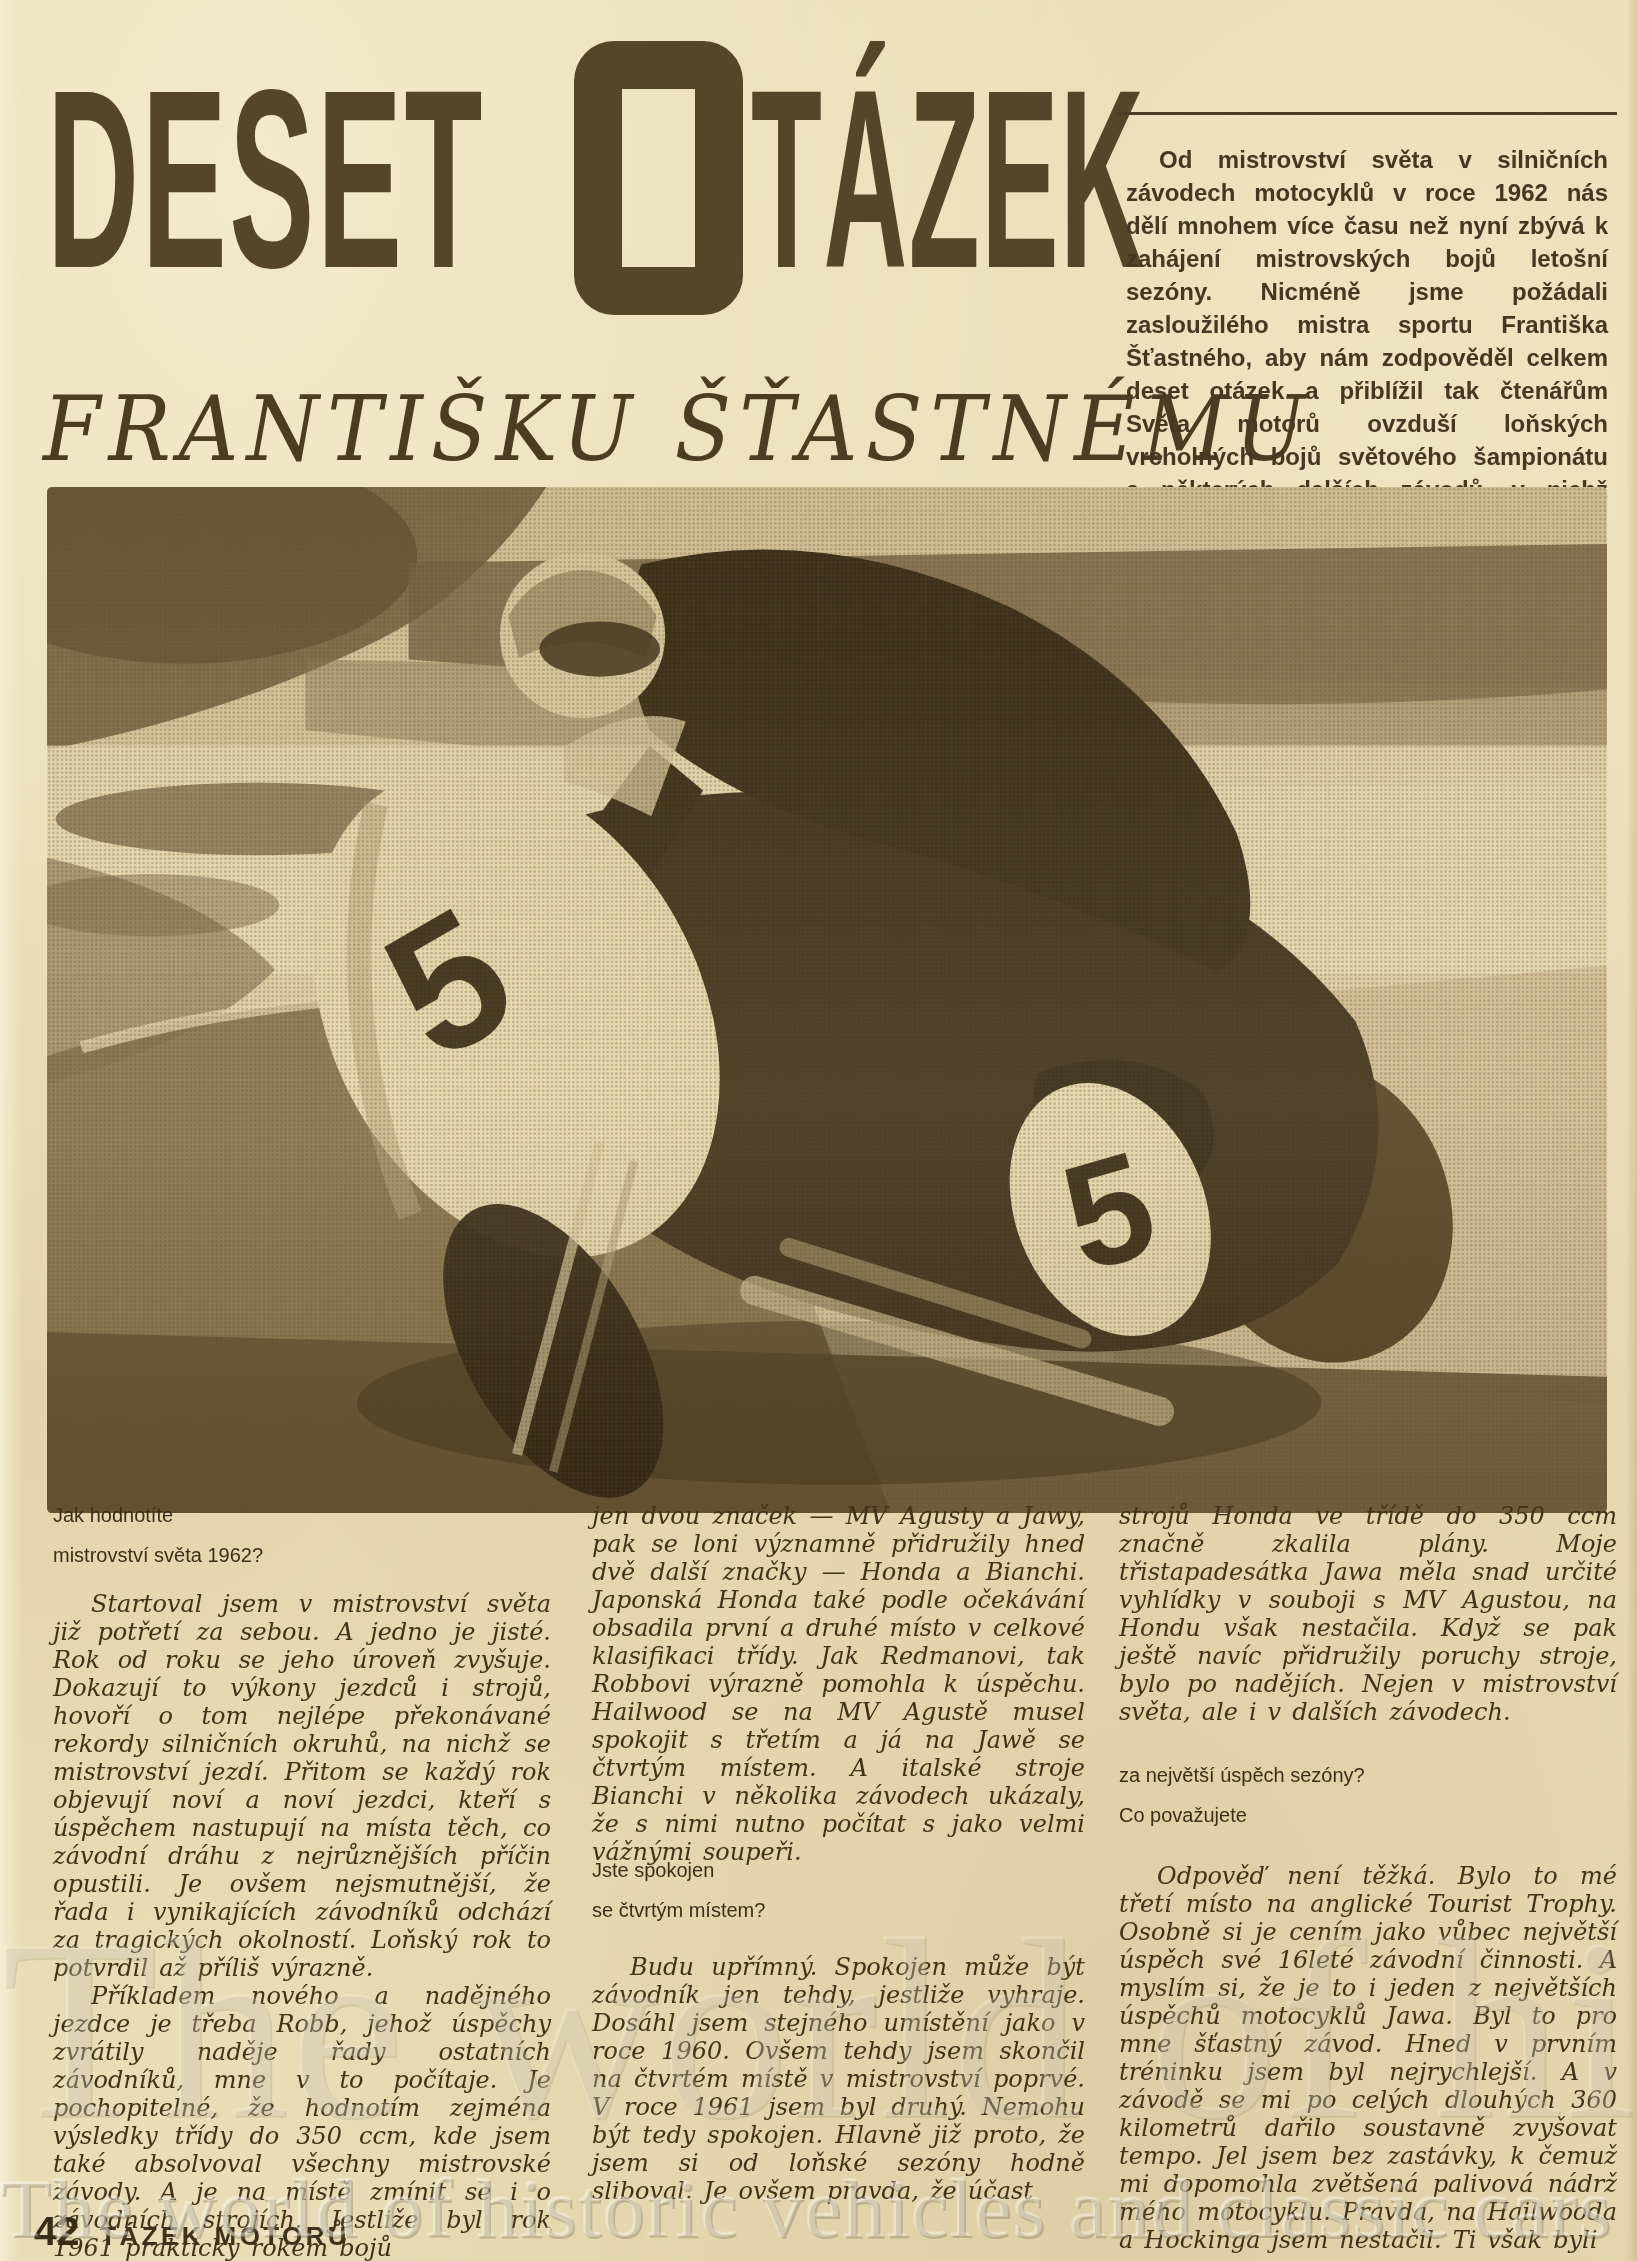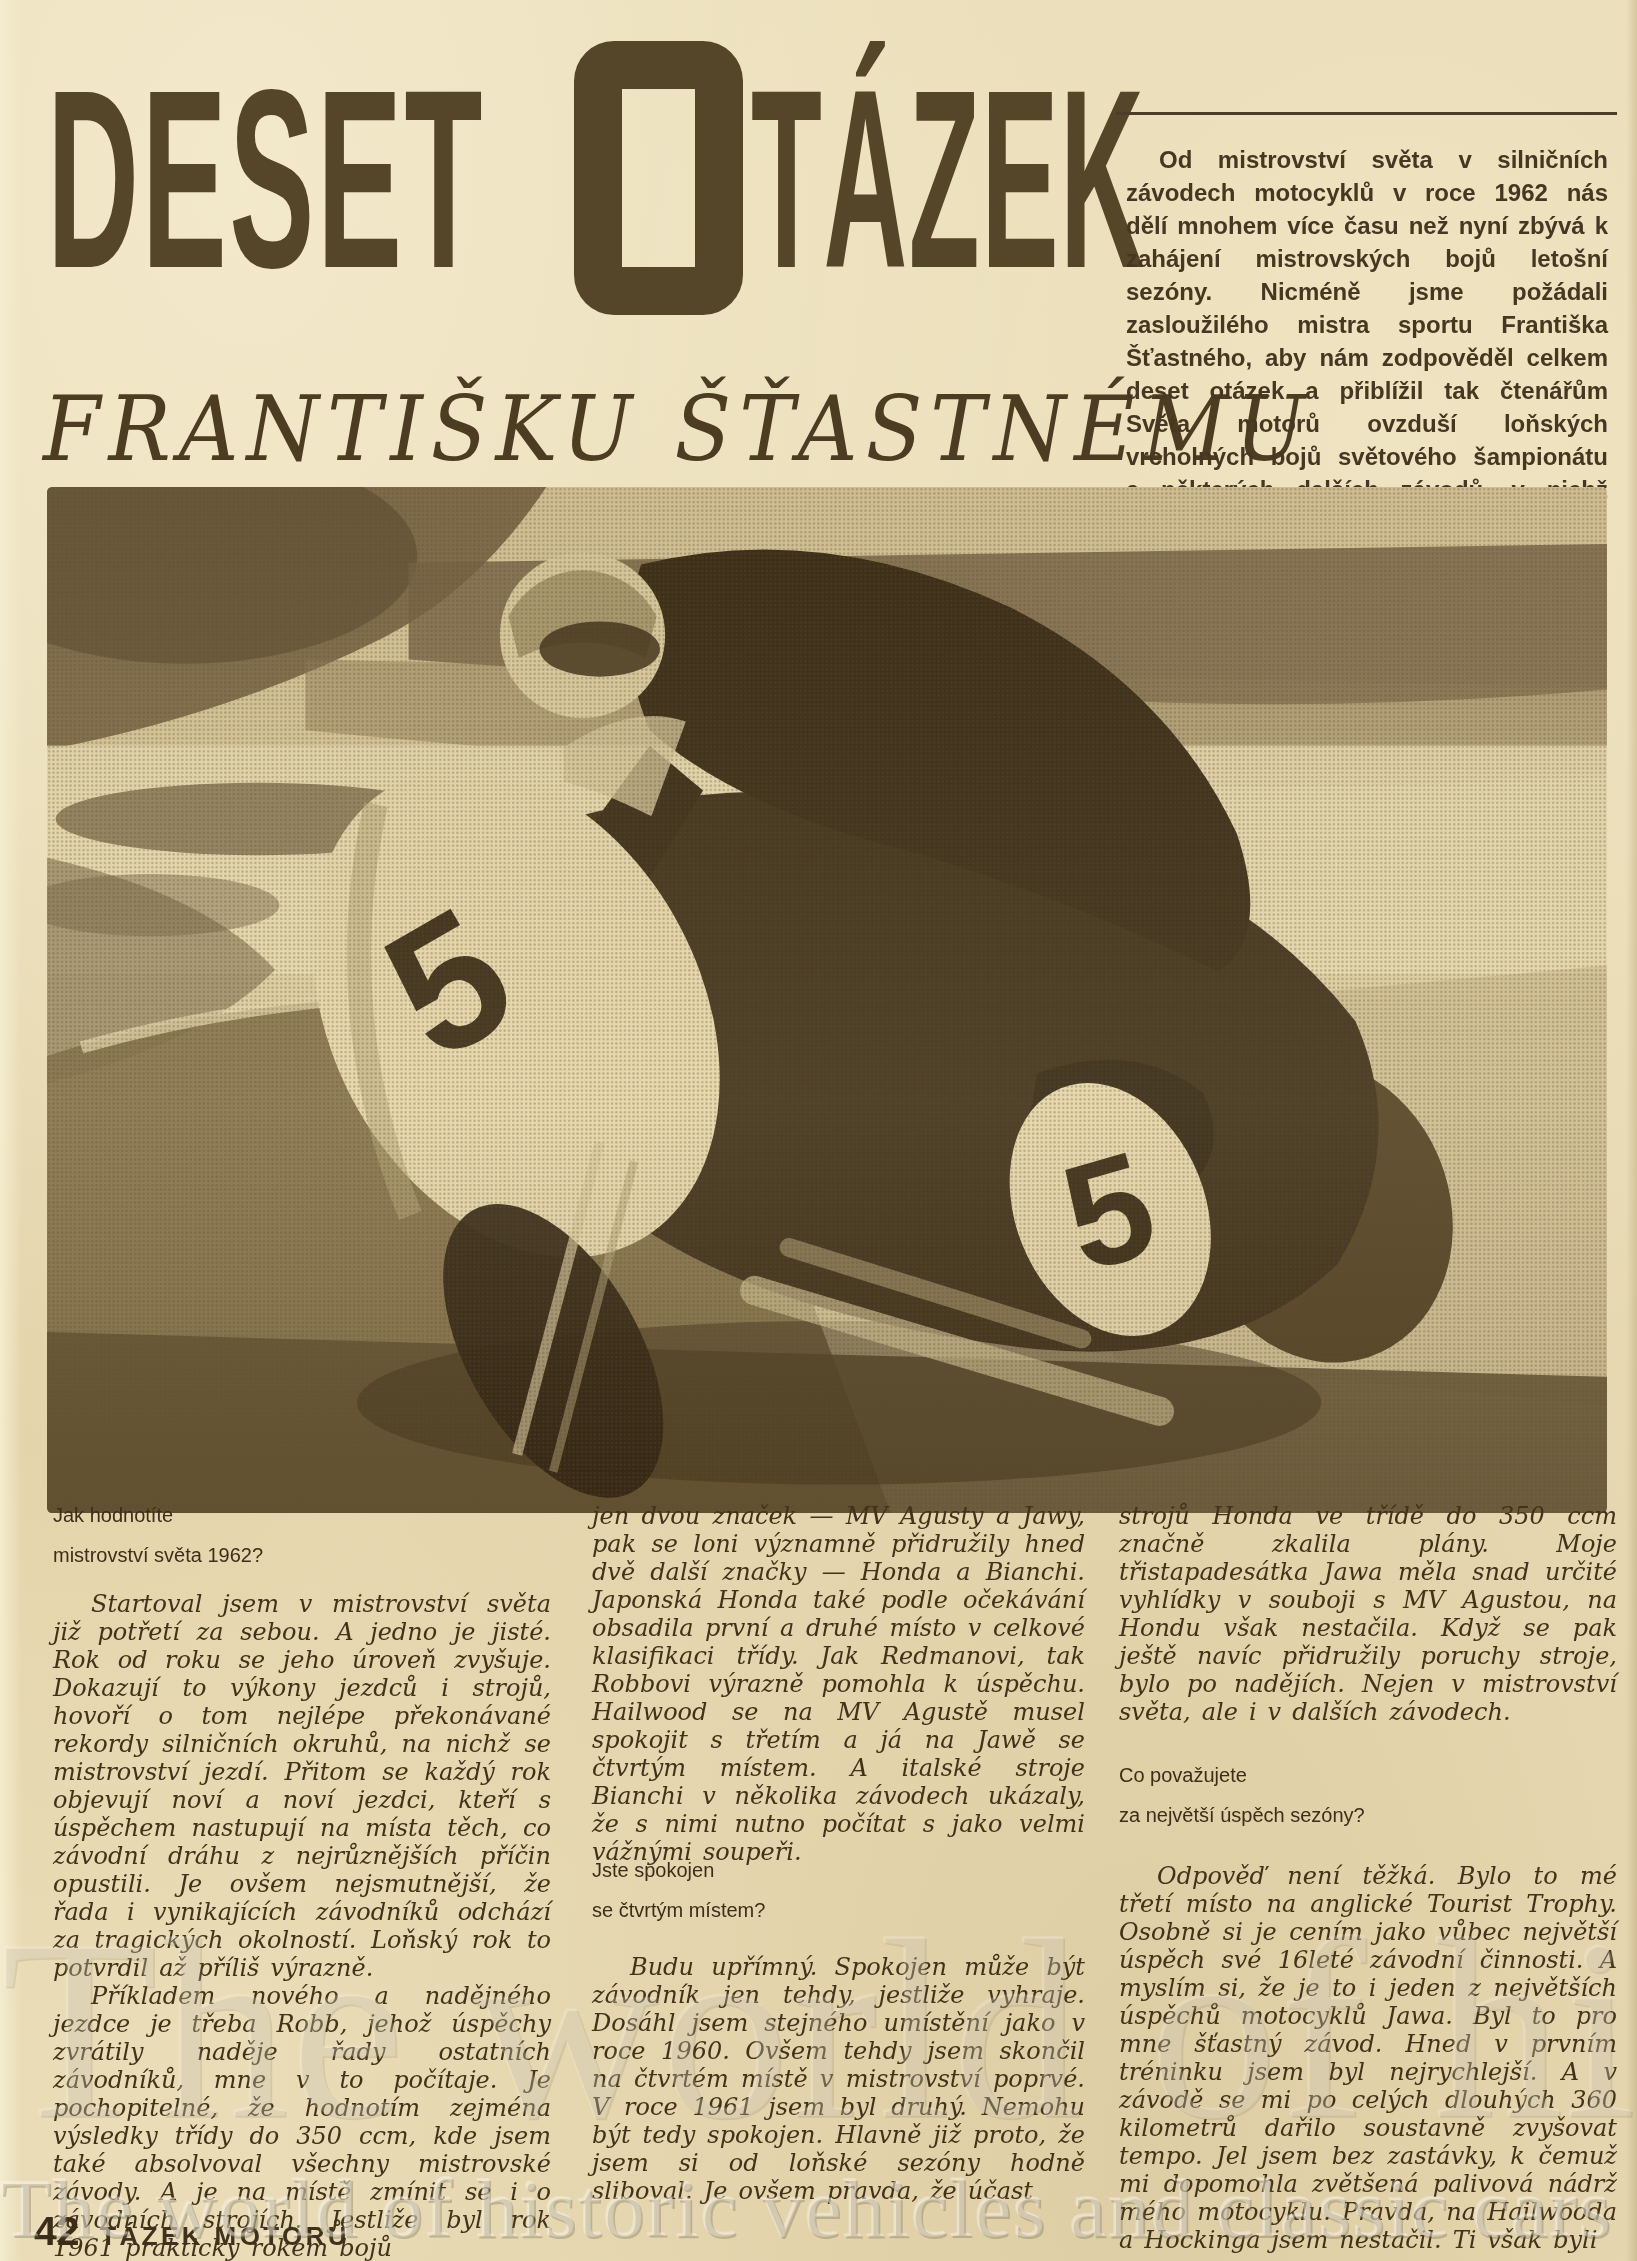--- a/index.html
+++ b/index.html
@@ -163,22 +163,22 @@
     <div>se čtvrtým místem?</div>
   </div>
   <div class="body" style="left:592px;top:1953px;width:493px;">
     <p class="ind">Budu upřímný. Spokojen může být závodník jen tehdy, jestliže vyhraje. Dosáhl jsem stejného umístění jako v roce 1960. Ovšem tehdy jsem skončil na čtvrtém místě v mistrovství poprvé. V roce 1961 jsem byl druhý. Nemohu být tedy spokojen. Hlavně již proto, že jsem si od loňské sezóny hodně sliboval. Je ovšem pravda, že účast</p>
   </div>
 
   <div class="body" style="left:1119px;top:1502px;width:498px;">
     <p>strojů Honda ve třídě do 350 ccm značně zkalila plány. Moje třistapadesátka Jawa měla snad určité vyhlídky v souboji s MV Agustou, na Hondu však nestačila. Když se pak ještě navíc přidružily poruchy stroje, bylo po nadějích. Nejen v mistrovství světa, ale i v dalších závodech.</p>
   </div>
   <div class="colhead" style="left:1119px;top:1755px;width:498px;">
+    <div>za největší úspěch sezóny?</div>
     <div>Co považujete</div>
-    <div>za největší úspěch sezóny?</div>
   </div>
   <div class="body" style="left:1119px;top:1862px;width:498px;">
     <p class="ind">Odpověď není těžká. Bylo to mé třetí místo na anglické Tourist Trophy. Osobně si je cením jako vůbec největší úspěch své 16leté závodní činnosti. A myslím si, že je to i jeden z největších úspěchů motocyklů Jawa. Byl to pro mne šťastný závod. Hned v prvním tréninku jsem byl nejrychlejší. A v závodě se mi po celých dlouhých 360 kilometrů dařilo soustavně zvyšovat tempo. Jel jsem bez zastávky, k čemuž mi dopomohla zvětšená palivová nádrž mého motocyklu. Pravda, na Hailwooda a Hockinga jsem nestačil. Ti však byli</p>
   </div>
 
   <div class="footer">
     <span class="pageno">42</span>
     <span class="mag">TÁZEK MOTORŮ</span>
   </div>
 

